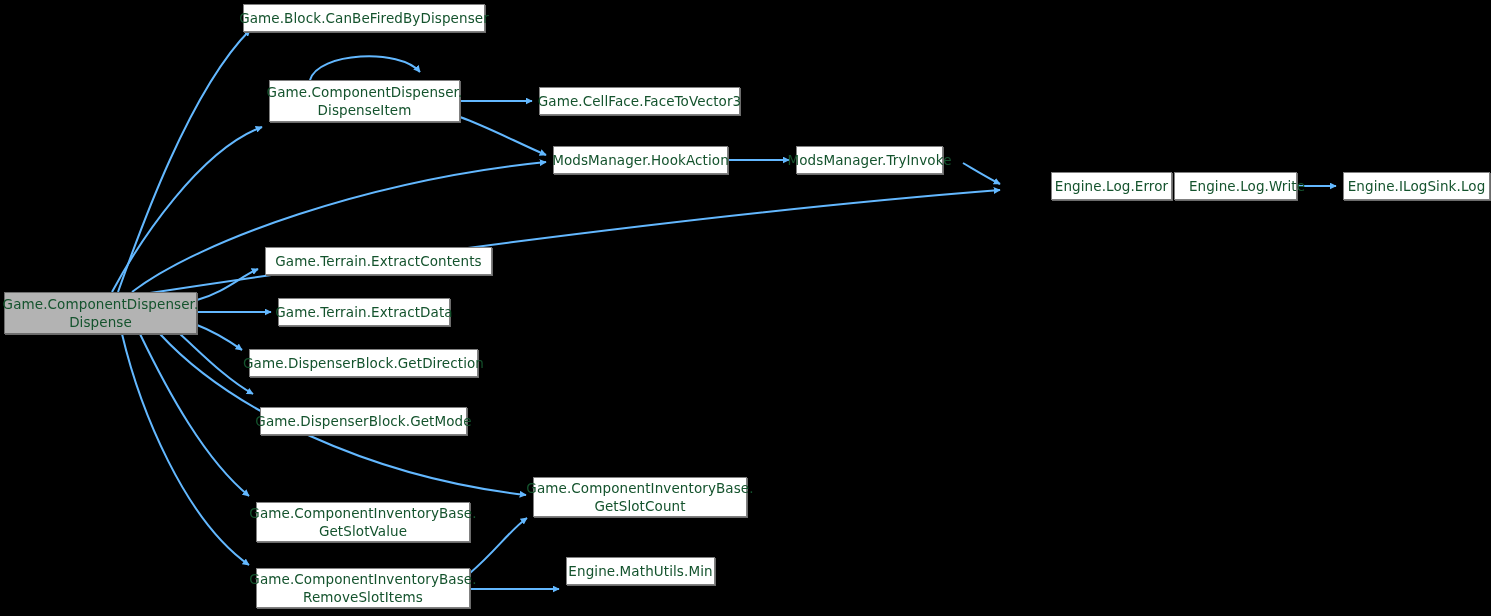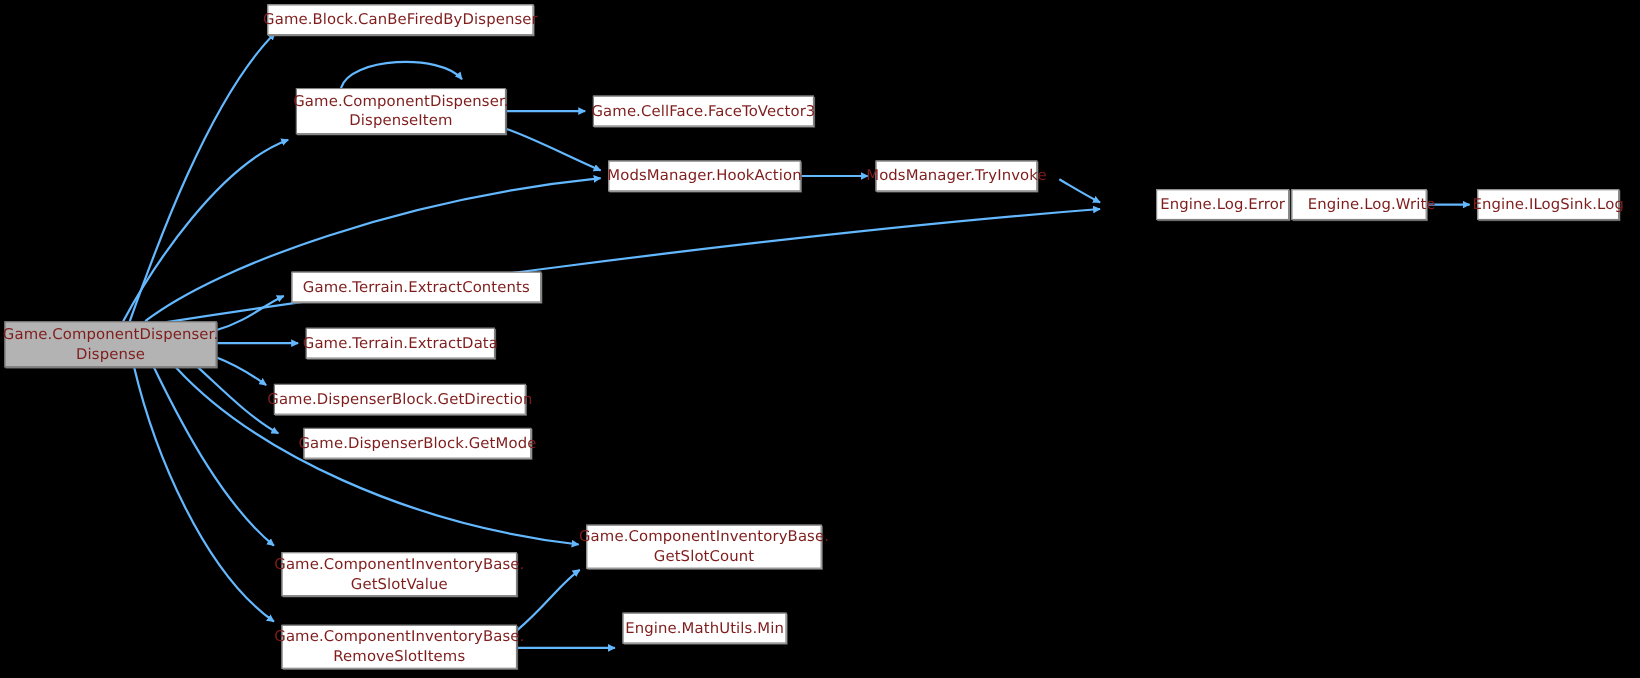--- a/index.html
+++ b/index.html
@@ -21,21 +21,21 @@
     top: 0;
     width: 1491px;
     height: 616px;
     pointer-events: none;
   }
   .node {
     position: absolute;
     box-sizing: border-box;
     border: 1px solid #808080;
     background: #ffffff;
-    color: #7f1d1d;
+    color: #14532d;
     display: flex;
     align-items: center;
     justify-content: center;
     text-align: center;
     font-size: 13.5px;
     line-height: 1.35;
     letter-spacing: 0.1px;
     white-space: pre-line;
     box-shadow: 1px 1px 0 0 #6b6b6b;
     cursor: pointer;
@@ -84,25 +84,25 @@
       <div class="node current" style="left: 4px; top: 292px; width: 193px; height: 42px;"><span class="label">Game.ComponentDispenser.
 Dispense</span></div>
       <div class="node" style="left: 243px; top: 4px; width: 242px; height: 28px;"><span class="label">Game.Block.CanBeFiredByDispenser</span></div>
       <div class="node" style="left: 269px; top: 80px; width: 191px; height: 42px;"><span class="label">Game.ComponentDispenser.
 DispenseItem</span></div>
       <div class="node" style="left: 539px; top: 87px; width: 201px; height: 28px;"><span class="label">Game.CellFace.FaceToVector3</span></div>
       <div class="node" style="left: 553px; top: 146px; width: 175px; height: 28px;"><span class="label">ModsManager.HookAction</span></div>
       <div class="node" style="left: 796px; top: 146px; width: 147px; height: 28px;"><span class="label">ModsManager.TryInvoke</span></div>
       <div class="node" style="left: 1007px; top: 172px; width: 121px; height: 28px; margin-left: 44px;"><span class="label">Engine.Log.Error</span></div>
       <div class="node" style="left: 1174px; top: 172px; width: 123px; height: 28px; padding-left: 23px;"><span class="label">Engine.Log.Write</span></div>
-      <div class="node" style="left: 1343px; top: 172px; width: 129px; height: 28px; justify-content: center;"><span class="label">Engine.ILogSink.Log</span></div>
+      <div class="node" style="left: 1343px; top: 172px; width: 147px; height: 28px; justify-content: center;"><span class="label">Engine.ILogSink.Log</span></div>
       <div class="node" style="left: 265px; top: 247px; width: 227px; height: 28px;"><span class="label">Game.Terrain.ExtractContents</span></div>
       <div class="node" style="left: 278px; top: 298px; width: 172px; height: 28px; text-align: right;"><span class="label">Game.Terrain.ExtractData</span></div>
       <div class="node" style="left: 249px; top: 349px; width: 229px; height: 28px;"><span class="label">Game.DispenserBlock.GetDirection</span></div>
-      <div class="node" style="left: 260px; top: 389px; width: 207px; height: 28px; margin-left: 16px;"><span class="label">Game.DispenserBlock.GetMode</span></div>
+      <div class="node" style="left: 260px; top: 407px; width: 207px; height: 28px;"><span class="label">Game.DispenserBlock.GetMode</span></div>
       <div class="node" style="left: 533px; top: 477px; width: 214px; height: 40px;"><span class="label">Game.ComponentInventoryBase.
 GetSlotCount</span></div>
       <div class="node" style="left: 256px; top: 502px; width: 214px; height: 40px;"><span class="label">Game.ComponentInventoryBase.
 GetSlotValue</span></div>
       <div class="node" style="left: 256px; top: 568px; width: 214px; height: 40px;"><span class="label">Game.ComponentInventoryBase.
 RemoveSlotItems</span></div>
       <div class="node" style="left: 566px; top: 557px; width: 149px; height: 28px;"><span class="label">Engine.MathUtils.Min</span></div>
     </div>
 </div>
 

